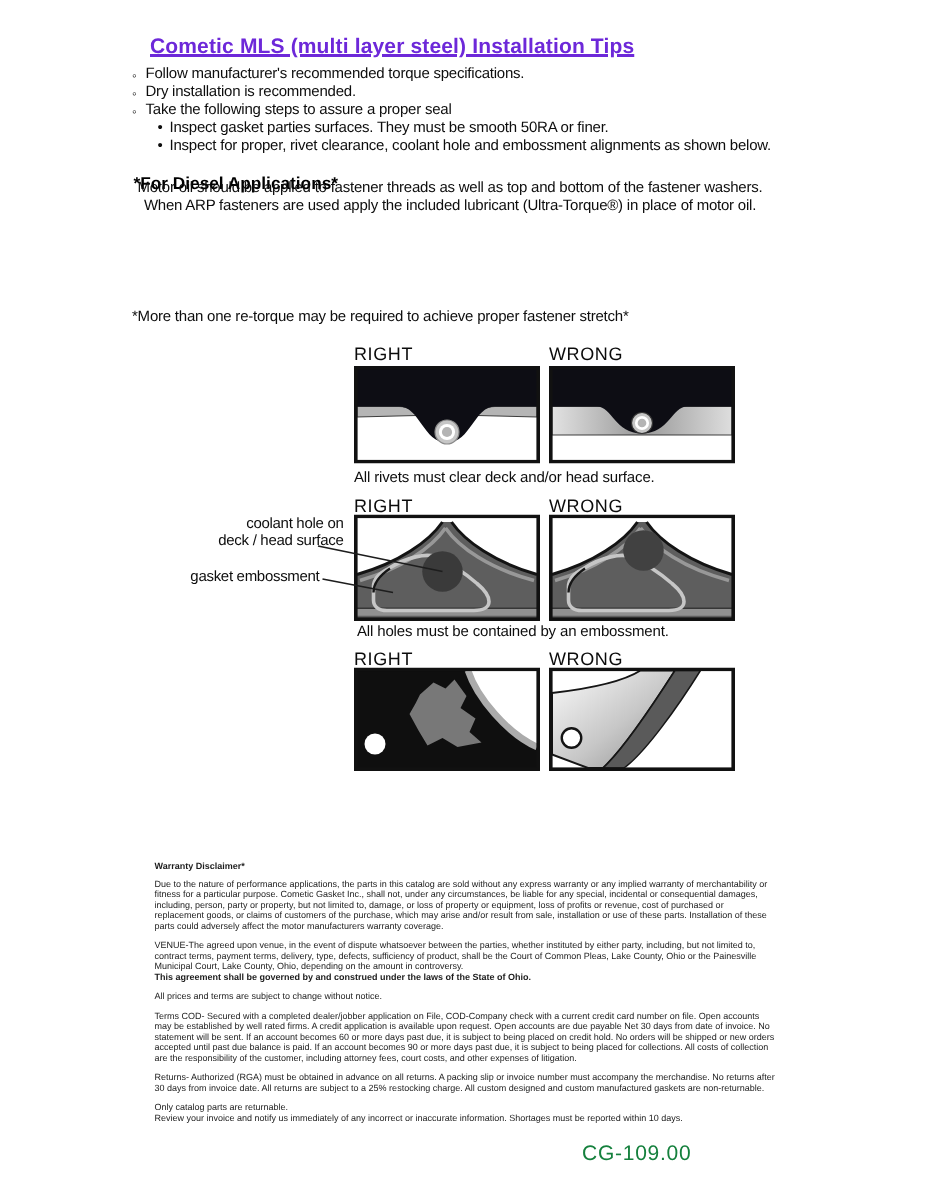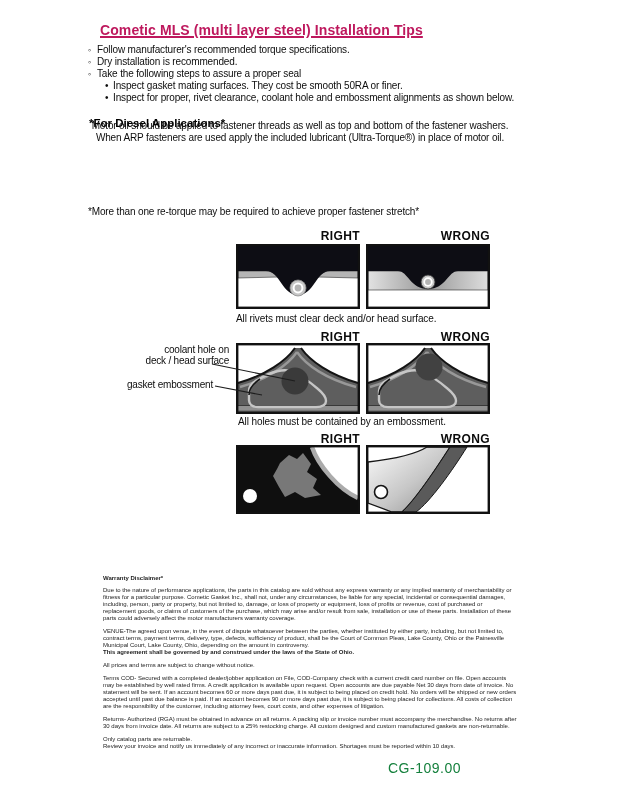--- a/index.html
+++ b/index.html
@@ -1,27 +1,27 @@
 <!DOCTYPE html>
 <html><head>
 <meta charset="utf-8">
 <style>
   html,body{margin:0;padding:0;background:#ffffff;}
   .page{position:relative;width:618px;height:800px;background:#fff;overflow:hidden;
         font-family:"Liberation Sans","DejaVu Sans",sans-serif;color:#111;}
   .abs{position:absolute;}
-  .title{font-size:14px;font-weight:bold;text-decoration:underline;text-decoration-thickness:1.5px;letter-spacing:.1px;color:#be185d;}
+  .title{font-size:14px;font-weight:bold;text-decoration:underline;text-decoration-thickness:1.5px;letter-spacing:.1px;color:#6d28d9;}
   .body-text{font-size:10px;line-height:12px;letter-spacing:-.15px;color:#0d0d0d;}
   .bullet-row{display:flex;align-items:flex-start;line-height:12px;}
   .bullet-row .marker{width:9px;flex:0 0 9px;font-size:9px;line-height:12px;}
   .bullet-row.sub{margin-left:17px;}
   .bullet-row.sub .marker{width:8px;flex:0 0 8px;font-size:10px;}
   .h2{font-size:11.5px;font-weight:bold;color:#000;}
   .para{width:424px;}
-  .hdr{font-size:12px;font-weight:bold;letter-spacing:.4px;text-align:right;width:124px;color:#0b0b0b;}
+  .hdr{font-size:12px;font-weight:normal;letter-spacing:.4px;text-align:left;width:124px;color:#0b0b0b;}
   .caption{font-size:10px;letter-spacing:-.1px;color:#0d0d0d;line-height:11.5px;}
   .panel{width:124px;}
   .callout{font-size:10px;letter-spacing:-.2px;line-height:11px;text-align:right;color:#0d0d0d;}
   .legal{width:414px;font-size:6px;line-height:7px;letter-spacing:0;color:#1c1c1c;text-align:left;}
   .legal p{margin:0 0 6px 0;}
   .legal .b{font-weight:bold;}
   .doccode{font-size:14px;letter-spacing:.5px;color:#15803d;}
   svg{display:block;}
 </style>
 </head>
@@ -39,21 +39,21 @@
     <div class="bullet-row">
       <span class="marker">◦</span>
       <span>Dry installation is recommended.</span>
     </div>
     <div class="bullet-row">
       <span class="marker">◦</span>
       <span>Take the following steps to assure a proper seal</span>
     </div>
     <div class="bullet-row sub">
       <span class="marker">•</span>
-      <span>Inspect gasket mating surfaces.  They cost be smooth 50RA or finer.</span>
+      <span>Inspect gasket parties surfaces.  They must be smooth 50RA or finer.</span>
     </div>
     <div class="bullet-row sub">
       <span class="marker">•</span>
       <span>Inspect for proper, rivet clearance, coolant hole and embossment alignments as shown below.</span>
     </div>
   </div>
 
   <div class="abs h2" style="left:89px;top:117px;">*For Diesel Applications*</div>
   <div class="abs body-text para" style="left:88px;top:120px;text-align:center;">Motor oil should be applied to fastener threads as well as top and bottom of the fastener washers. When ARP fasteners are used apply the included lubricant (Ultra-Torque®) in place of motor oil.</div>
   <div class="abs body-text para" style="left:88px;top:206px;">*More than one re-torque may be required to achieve proper fastener stretch*</div>

